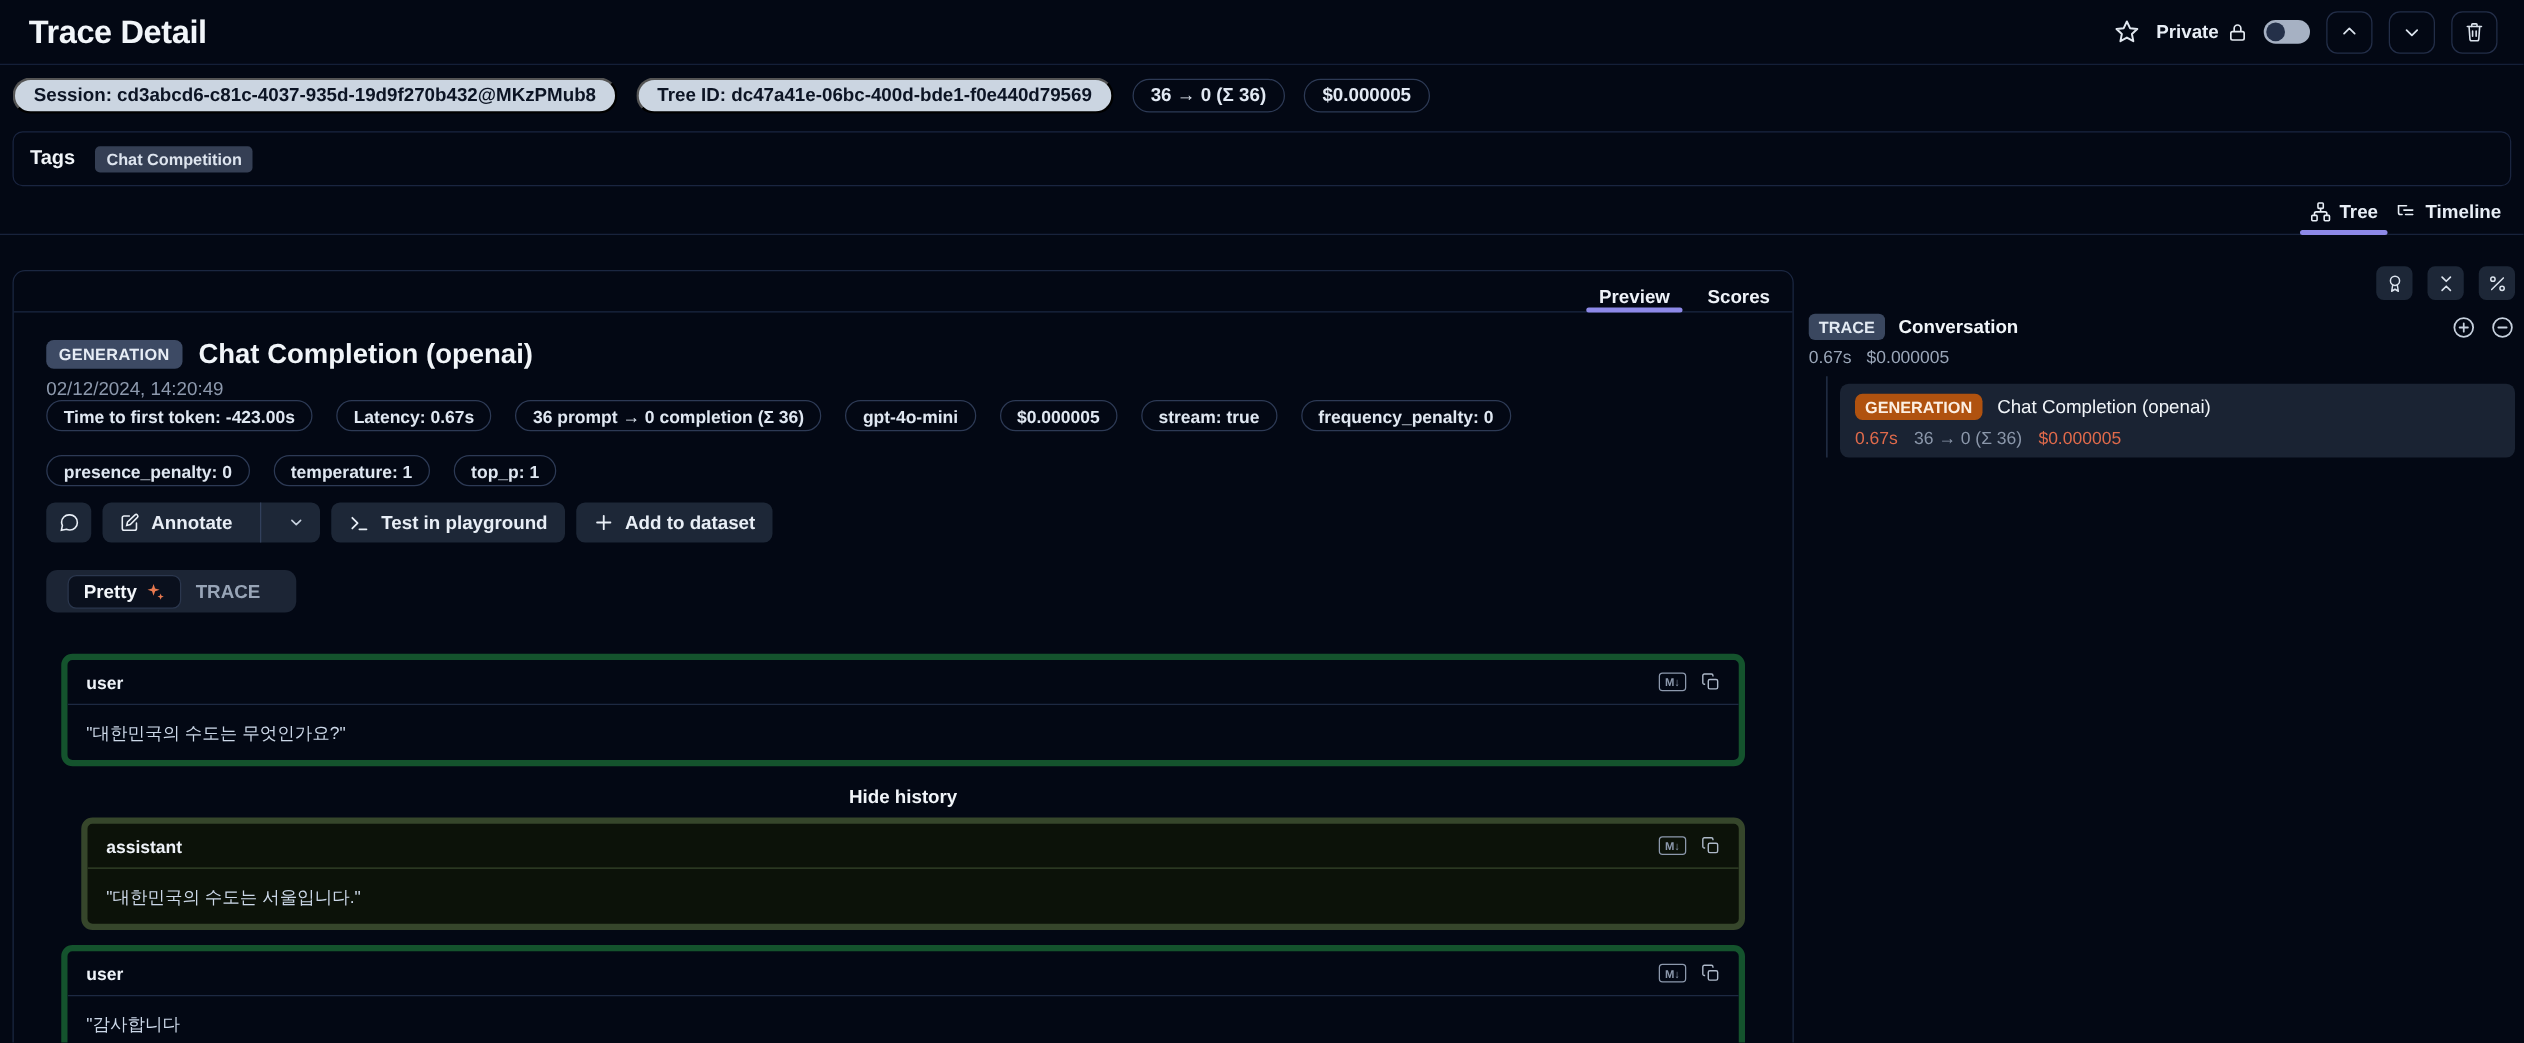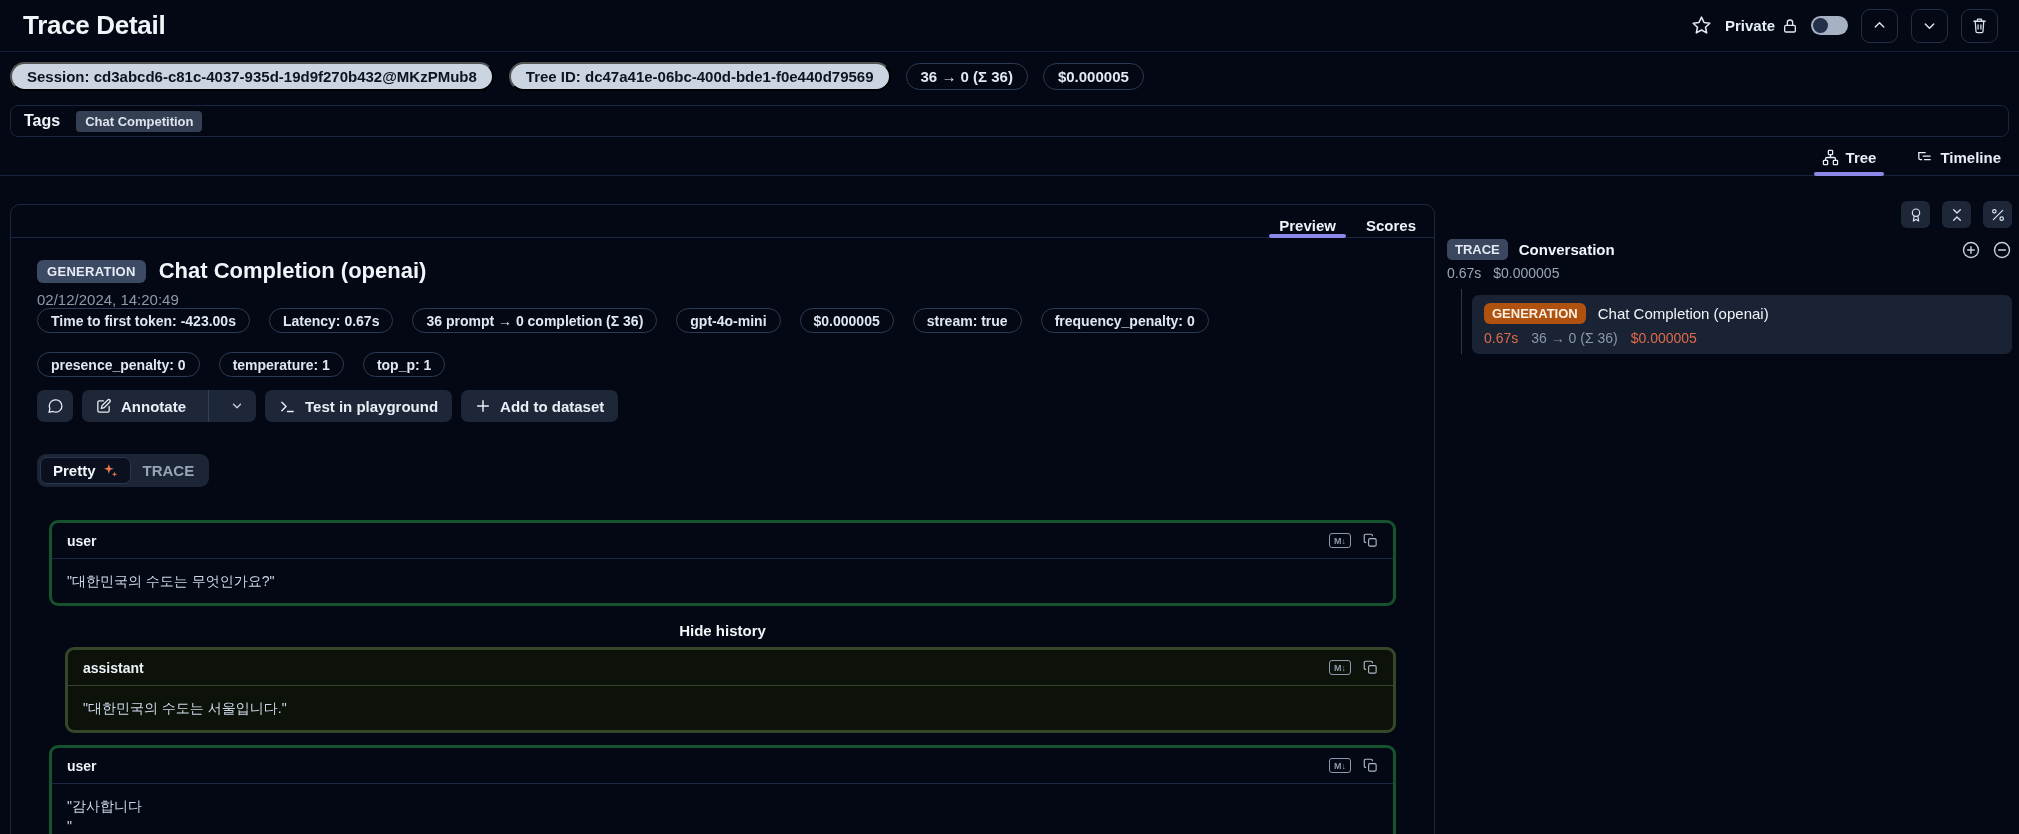--- a/index.html
+++ b/index.html
@@ -24,28 +24,28 @@
                  display:flex; align-items:center; justify-content:center; cursor:pointer; }
 
   
   .chips-row { display:flex; align-items:center; gap:15px; margin:10px 10px 0; height:29px; }
   .chip-light { background:#cbd5e1; color:#0c1424; border-radius:15px; padding:0 15px; height:29px;
                 display:flex; align-items:center; font-size:15px; font-weight:700; }
   .chip-outline { border:1px solid #2d3a55; color:#e2e9f3; border-radius:15px; padding:0 14px; height:27px;
                   display:flex; align-items:center; font-size:15px; font-weight:700; background:transparent; }
 
   
-  .tags-bar { margin:14px 10px 0; height:32px; border:1px solid #1a2540; border-radius:8px;
+  .tags-bar { margin:14px 10px 0; height:44px; border:1px solid #1a2540; border-radius:8px;
               display:flex; align-items:center; gap:16px; padding:0 13px; }
   .tags-label { font-size:16px; font-weight:700; }
   .tag-badge { background:#353f54; color:#dde4ee; font-size:13px; font-weight:700; border-radius:4px;
                padding:3px 9px; cursor:pointer; }
 
   
-  .view-tabs { margin-top:12px; display:flex; justify-content:flex-end; gap:36px; padding-right:16px;
+  .view-tabs { margin-top:12px; display:flex; justify-content:flex-end; gap:10px; padding-right:16px;
                border-bottom:1px solid #18233c; }
   .view-tab { display:flex; align-items:center; gap:7px; font-size:15px; font-weight:700; color:#e8eef6;
               padding:0 2px 9px; cursor:pointer; position:relative; background:none; border:none; }
   .view-tab.active::after { content:""; position:absolute; left:-6px; right:-6px; bottom:-1px; height:4px;
               background:#8d89e8; border-radius:2px; }
 
   
   .content { display:flex; align-items:flex-start; }
   .main-panel { margin:28px 0 0 10px; width:1425px; height:980px; border:1px solid #1b2741; border-radius:10px; }
   .panel-tabs { height:33px; display:flex; justify-content:flex-end; gap:26px; padding-right:16px;
@@ -69,31 +69,31 @@
   .actions-row { margin-top:13px; display:flex; gap:9px; }
   .action-btn { background:#1d2737; border:none; border-radius:7px; height:32px; color:#e8eef6;
                 font-size:15px; font-weight:700; display:flex; align-items:center; gap:9px; padding:0 14px;
                 cursor:pointer; font-family:inherit; }
   .action-icon-only { width:36px; justify-content:center; padding:0; }
   .split { padding:0; }
   .split .seg-main { display:flex; align-items:center; gap:9px; padding:0 13px; height:100%; }
   .split .seg-divider { width:1px; height:100%; background:#32405c; }
   .split .seg-caret { padding:0 12px; height:100%; display:flex; align-items:center; }
 
-  .fmt-toggle { margin-top:32px; display:inline-flex; align-items:center; background:#1c2535;
-                border-radius:9px; padding:3px; height:33px; }
+  .fmt-toggle { margin-top:22px; display:inline-flex; align-items:center; background:#1c2535;
+                border-radius:9px; padding:17px; height:33px; }
   .fmt-seg { border-radius:7px; font-size:15px; font-weight:700; padding:0 12px; height:27px;
              display:flex; align-items:center; gap:7px; cursor:pointer; border:none; background:none;
              font-family:inherit; }
   .fmt-seg.active { background:#0a101d; border:1px solid #2b374e; color:#f3f6fa; }
   .fmt-seg.inactive { color:#98a5b7; }
 
   
   .messages { margin:33px 12px 0; }
-  .msg-box { border:3px solid #14532d; border-radius:9px; overflow:hidden; }
+  .msg-box { border:5px solid #14532d; border-radius:9px; overflow:hidden; }
   .msg-box + .msg-box { margin-top:12px; }
   .msg-head { display:flex; align-items:center; justify-content:space-between; height:36px;
               padding:0 15px; border-bottom:1px solid #1d2942; }
   .msg-role { font-size:14px; font-weight:700; color:#eef2f8; }
   .msg-tools { display:flex; align-items:center; gap:12px; }
   .md-chip { width:22px; height:15px; border:1px solid #8d99ad; border-radius:3px; color:#8d99ad;
              font-size:9px; font-weight:700; display:flex; align-items:center; justify-content:center;
              cursor:pointer; background:none; }
   .msg-content { padding:12px 15px; font-size:14px; color:#ccd8e8; white-space:pre-wrap; line-height:20px; }
   .msg-user-1 .msg-content { min-height:42px; }

